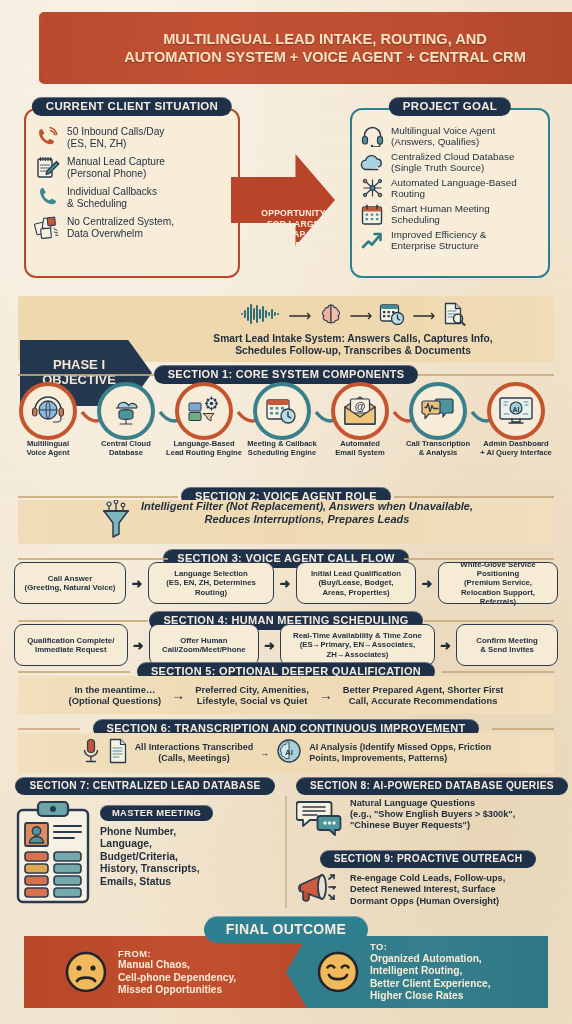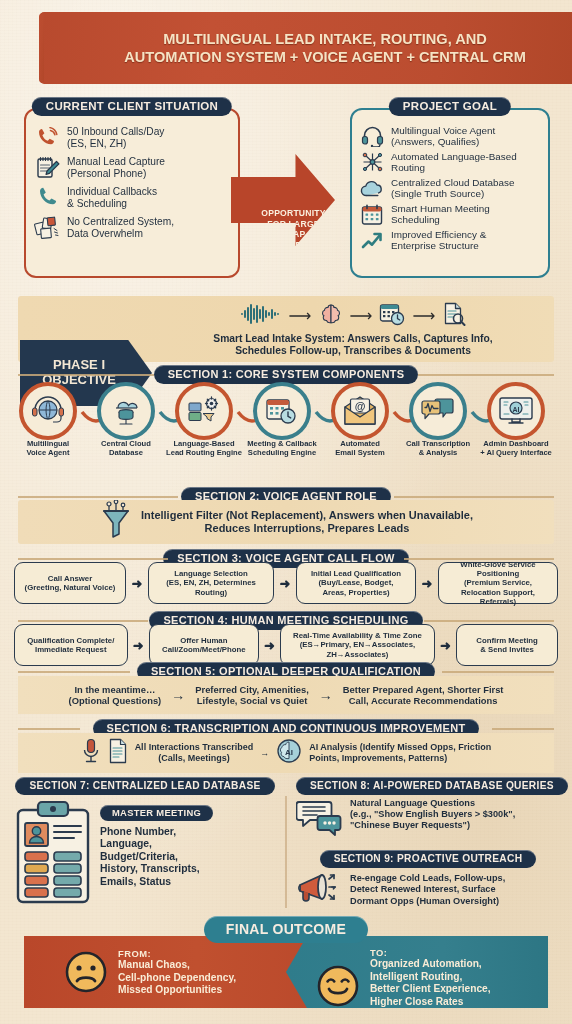--- a/index.html
+++ b/index.html
@@ -142,21 +142,21 @@
     display:flex; align-items:center; justify-content:center;
   }
   .node.t .ring { border-color:#3a7f8c; }
   .node .cap { margin-top:0; font-size:7.6px; font-weight:bold; line-height:1.14; }
 
   
   #sec2-body {
     position:absolute; left:18px; top:500px; width:536px; height:44px;
     background:linear-gradient(90deg,#f0dcb8,#eed9b2 50%,#f1dfbd);
     border-radius:3px;
-    display:flex; align-items:center; justify-content:center; gap:8px;
+    display:flex; justify-content:center; gap:8px;font-style:italic;
   }
   #sec2-body .txt { font-size:11px; font-weight:bold; text-align:center; line-height:1.22; }
 
   
   .flow { position:absolute; display:flex; align-items:stretch; gap:0; }
   .fbox {
     background:#f6ecd5; border:1.6px solid #2b3b4e; border-radius:9px;
     display:flex; align-items:center; justify-content:center; text-align:center;
     font-size:7.8px; font-weight:bold; line-height:1.18; padding:3px 4px;
   }
@@ -197,21 +197,21 @@
   #final-pill-wrap .pill { font-size:14px; padding:5px 22px 6px; }
   #final-from {
     position:absolute; left:24px; top:936px; width:288px; height:72px;
     background:linear-gradient(90deg,#b9472a,#c0502f 60%,#bb4a2c);
     display:flex; align-items:center; gap:10px; padding-left:40px;
     clip-path: polygon(0 0, 100% 0, 92% 50%, 100% 100%, 0 100%);
   }
   #final-to {
     position:absolute; left:286px; top:936px; width:262px; height:72px;
     background:linear-gradient(90deg,#2f7c8b,#357f8d 60%,#2d7684);
-    display:flex; align-items:flex-end; gap:10px; padding-left:30px;
+    display:flex; align-items:center; gap:10px; padding-left:30px;
     clip-path: polygon(8% 0, 100% 0, 100% 100%, 8% 100%, 0 50%);
   }
   .face { width:44px; height:44px; flex:0 0 44px; }
   .final-txt { color:#f9ecd6; font-weight:bold; font-size:10.2px; line-height:1.22; }
   .final-txt .hdr { font-size:9.4px; letter-spacing:.5px; }
 </style>
 </head>
 <body>
 
 <div id="page">
@@ -290,46 +290,46 @@
         <span class="ico">
           <svg width="23" height="21" viewBox="0 0 23 21">
             <path d="M3.5 12V9.5a8 8 0 0 1 16 0V12" stroke="#2b3b4e" stroke-width="1.6" fill="none"></path>
             <rect x="1.5" y="10.5" width="5" height="7.5" rx="2.2" fill="#4d949b" stroke="#2b3b4e" stroke-width="1.2"></rect>
             <rect x="16.5" y="10.5" width="5" height="7.5" rx="2.2" fill="#4d949b" stroke="#2b3b4e" stroke-width="1.2"></rect>
             <path d="M19 18v.8c0 1.4-1.2 2.2-2.6 2.2H12" stroke="#2b3b4e" stroke-width="1.3" fill="none"></path>
             <circle cx="11" cy="20" r="1.2" fill="#2b3b4e"></circle>
           </svg>
         </span>
         <span class="txt">Multilingual Voice Agent<br>(Answers, Qualifies)</span>
+      </div>
+
+      <div class="row">
+        <span class="ico">
+          <svg width="24" height="19" viewBox="0 0 24 19">
+            <path d="M6.5 16.5a4.7 4.7 0 0 1-.7-9.4A6 6 0 0 1 17 6a4.1 4.1 0 0 1 1 8.1" fill="#a8d3dd" stroke="#2b3b4e" stroke-width="1.4" stroke-linejoin="round"></path>
+            <path d="M6.5 16.5h11.3" stroke="#2b3b4e" stroke-width="1.4" stroke-linecap="round"></path>
+          </svg>
+        </span>
+        <span class="txt">Centralized Cloud Database<br>(Single Truth Source)</span>
       </div>
 
       <div class="row">
         <span class="ico">
           <svg width="23" height="22" viewBox="0 0 23 22">
             <g stroke="#2b3b4e" stroke-width="1.2">
               <path d="M11.5 11 4 4M11.5 11l7.5-7M11.5 11 4 18M11.5 11l7.5 7M11.5 11H2.5M11.5 11h9M11.5 11V2.5M11.5 11v8.5"></path>
             </g>
             <circle cx="11.5" cy="11" r="2.3" fill="#4d949b" stroke="#2b3b4e" stroke-width="1.2"></circle>
             <circle cx="4" cy="4" r="1.8" fill="#d4714c" stroke="#2b3b4e" stroke-width="1"></circle>
             <circle cx="19" cy="4" r="1.6" fill="#4d949b" stroke="#2b3b4e" stroke-width="1"></circle>
             <circle cx="4" cy="18" r="1.6" fill="#4d949b" stroke="#2b3b4e" stroke-width="1"></circle>
             <circle cx="19" cy="18" r="1.8" fill="#d4714c" stroke="#2b3b4e" stroke-width="1"></circle>
           </svg>
         </span>
         <span class="txt">Automated Language-Based<br>Routing</span>
-      </div>
-
-      <div class="row">
-        <span class="ico">
-          <svg width="24" height="19" viewBox="0 0 24 19">
-            <path d="M6.5 16.5a4.7 4.7 0 0 1-.7-9.4A6 6 0 0 1 17 6a4.1 4.1 0 0 1 1 8.1" fill="#a8d3dd" stroke="#2b3b4e" stroke-width="1.4" stroke-linejoin="round"></path>
-            <path d="M6.5 16.5h11.3" stroke="#2b3b4e" stroke-width="1.4" stroke-linecap="round"></path>
-          </svg>
-        </span>
-        <span class="txt">Centralized Cloud Database<br>(Single Truth Source)</span>
       </div>
 
       <div class="row">
         <span class="ico">
           <svg width="22" height="21" viewBox="0 0 22 21">
             <rect x="1.5" y="3" width="19" height="17" rx="2" fill="#f7f1e3" stroke="#2b3b4e" stroke-width="1.4"></rect>
             <rect x="1.5" y="3" width="19" height="4.5" rx="2" fill="#c45a3a"></rect>
             <path d="M6 1.2v3.4M16 1.2v3.4" stroke="#2b3b4e" stroke-width="1.6" stroke-linecap="round"></path>
             <g fill="#4d949b">
               <rect x="4.5" y="9.5" width="2.6" height="2.3" rx=".5"></rect>

